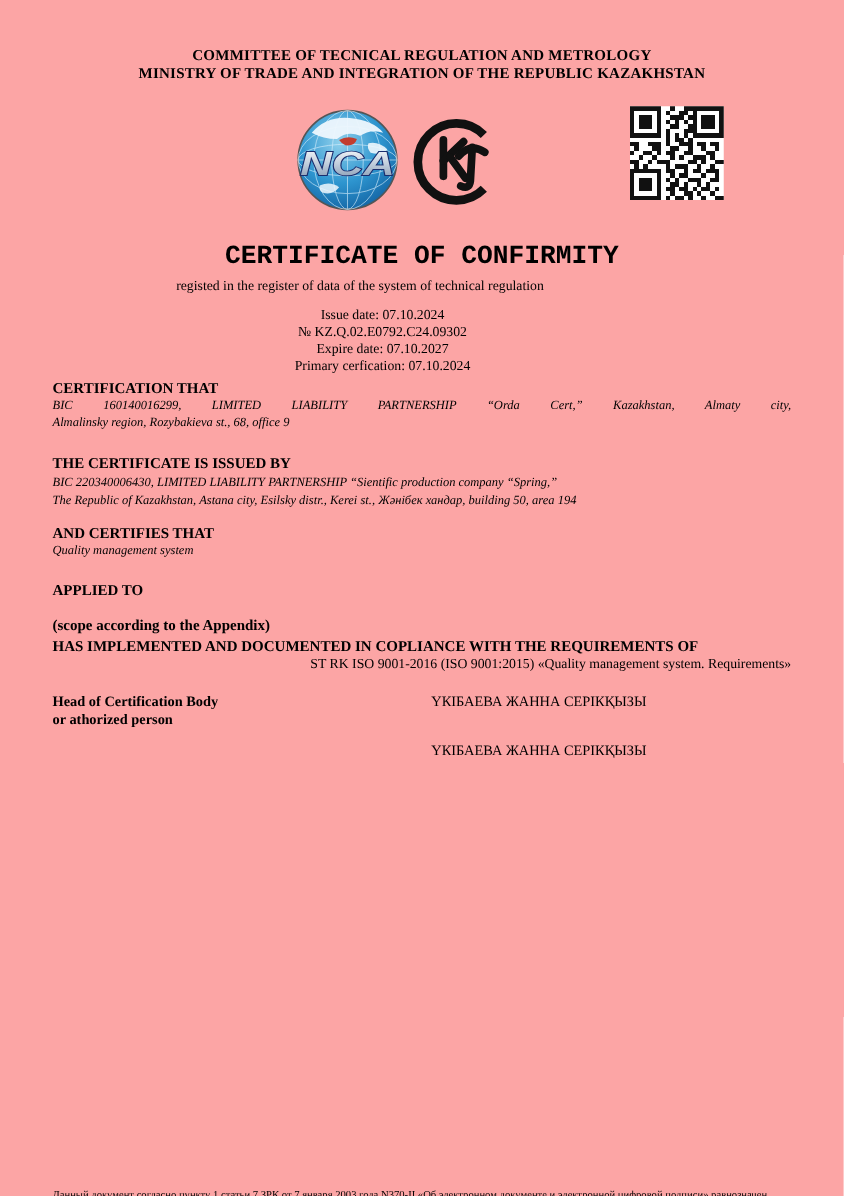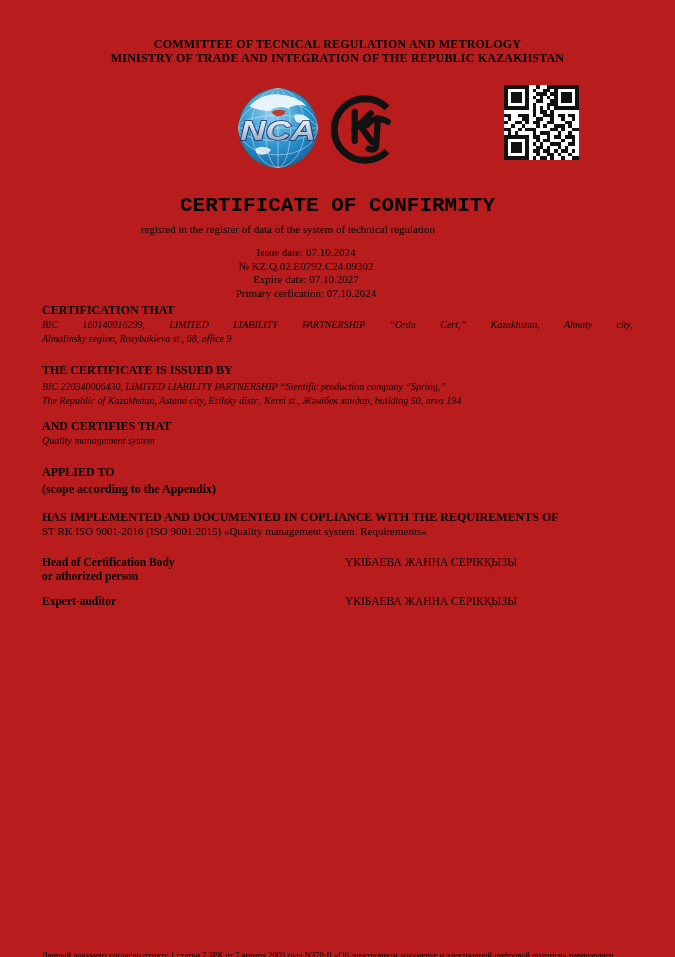--- a/index.html
+++ b/index.html
@@ -1,20 +1,20 @@
 <!DOCTYPE html>
 <html><head>
 <meta charset="utf-8">
 <style>
   html, body { margin: 0; padding: 0; background: #ffffff; }
   .page {
     position: relative;
     width: 675px;
     height: 957px;
-    background: #b91c1c;
+    background: #fca5a5;
     font-family: "Liberation Serif", "DejaVu Serif", serif;
     color: #000000;
     overflow: hidden;
   }
   .abs { position: absolute; }
 
   
   .doc-header {
     top: 38px; left: 0; width: 675px;
     text-align: center;
@@ -60,20 +60,21 @@
   }
   .sec-body {
     font-style: italic;
     font-size: 10px;
     line-height: 13.7px;
   }
   .sec-body-upright {
     font-style: normal;
     font-size: 11px;
     line-height: 13.7px;
+    text-align: right;
   }
   .stretch { text-align: justify; text-align-last: justify; }
 
   
   .sig-row { left: 42px; width: 591px; height: 30px; }
   .sig-role {
     position: absolute; left: 0; top: 0; width: 300px;
     font-weight: bold; font-size: 11.5px; line-height: 13.7px;
   }
   .sig-name {
@@ -173,36 +174,35 @@
     </div>
   </div>
 
   <div class="abs section" style="top:419px">
     <div class="sec-heading">AND CERTIFIES THAT</div>
     <div class="sec-body" style="margin-top:1px">Quality management system</div>
   </div>
 
   <div class="abs section" style="top:465px">
     <div class="sec-heading">APPLIED TO</div>
-    <div class="sec-heading" style="margin-top:3px">(scope according to the Appendix)</div>
+    <div class="sec-heading" style="margin-top:14px">(scope according to the Appendix)</div>
   </div>
 
   <div class="abs section" style="top:510px">
     <div class="sec-heading">HAS IMPLEMENTED AND DOCUMENTED IN COPLIANCE WITH THE REQUIREMENTS OF</div>
     <div class="sec-body-upright" style="margin-top:1px">ST RK ISO 9001-2016 (ISO 9001:2015) «Quality management system. Requirements»</div>
   </div>
 
   <div class="abs sig-row" style="top:556px">
     <div class="sig-role">
       <div>Head of Certification Body</div>
       <div>or athorized person</div>
     </div>
     <div class="sig-name">ҮКІБАЕВА ЖАННА СЕРІКҚЫЗЫ</div>
   </div>
 
   <div class="abs sig-row" style="top:595px">
-    <div class="sig-role">Expert-auditor</div>
     <div class="sig-name">ҮКІБАЕВА ЖАННА СЕРІКҚЫЗЫ</div>
   </div>
 
   <div class="abs doc-footer">Данный документ согласно пункту 1 статьи 7 ЗРК от 7 января 2003 года N370-II «Об электронном документе и электронной цифровой подписи» равнозначен документу на бумажном носителе.</div>
 
 </div>
 
 </body></html>

